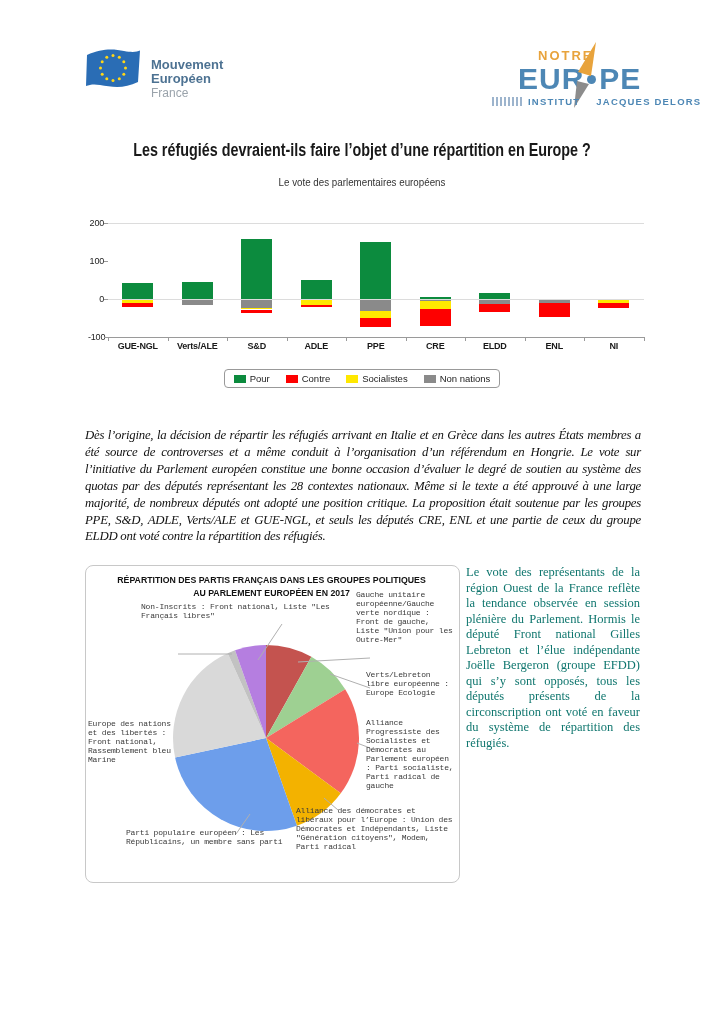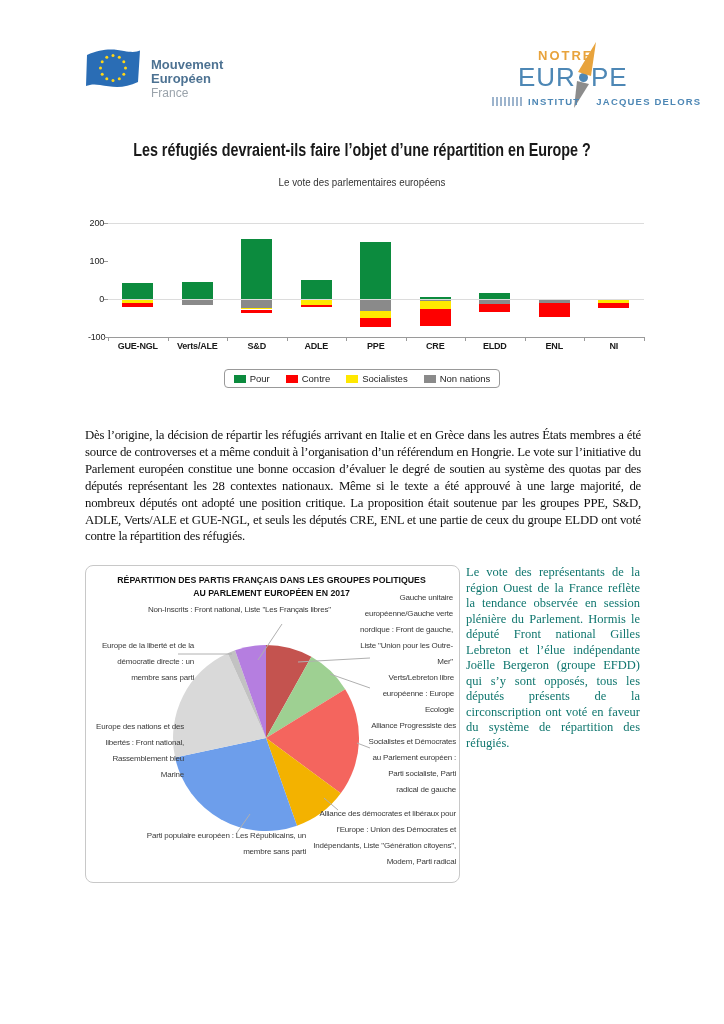--- a/index.html
+++ b/index.html
@@ -5,21 +5,21 @@
   html,body{margin:0;padding:0;background:#e8e8e8;}
   #page{position:relative;width:724px;height:1024px;background:#ffffff;margin:0 auto;overflow:hidden;
         font-family:"Liberation Sans",sans-serif;}
 
   
   .logo-left{position:absolute;left:84px;top:46px;display:flex;gap:9px;}
   .me-text{margin-top:12px;line-height:14px;font-size:13px;font-weight:bold;color:var(--me-blue,#4d7292);}
   .me-text .fr{font-weight:normal;font-size:12px;color:var(--me-gray,#9aa3ab);}
   .logo-right{position:absolute;left:492px;top:40px;width:205px;height:72px;}
   .ne-notre{position:absolute;left:46px;top:8px;color:var(--ne-orange,#e8a33c);font-weight:bold;font-size:13px;letter-spacing:2px;}
-  .ne-europe{position:absolute;left:26px;top:22px;color:var(--ne-blue,#4d87b5);font-weight:normal;font-size:26px;letter-spacing:1px;}
+  .ne-europe{position:absolute;left:26px;top:22px;color:var(--ne-blue,#4d87b5);font-weight:bold;font-size:30px;letter-spacing:1px;}
   .ne-dot{display:inline-block;width:9px;height:9px;border-radius:50%;background:var(--ne-blue,#4d87b5);margin:0 3px 3px 3px;vertical-align:middle;}
   .ne-needle{position:absolute;left:78px;top:0;}
   .ne-institut{position:absolute;left:0;top:56px;display:flex;align-items:center;color:var(--ne-blue,#4d87b5);font-weight:bold;font-size:9.5px;letter-spacing:1.2px;white-space:nowrap;}
   .ne-hash{display:inline-flex;gap:2px;margin-right:6px;}
   .ne-hash i{display:block;width:2px;height:9px;background:var(--ne-hash,#9db4cd);}
   .ne-gap{display:inline-block;width:16px;}
 
   
   .doc-title{position:absolute;left:0;top:140px;width:724px;text-align:center;
              font-size:17.5px;font-weight:bold;color:#191919;transform:scaleX(.82);}
@@ -40,30 +40,30 @@
 
   
   .legend{position:absolute;left:0;top:369px;width:724px;display:flex;justify-content:center;}
   .legend-box{display:inline-flex;align-items:center;gap:16px;border:1px solid #999;border-radius:4px;
               padding:3px 9px;background:#fff;font-size:9.5px;color:#222;}
   .legend-item{display:inline-flex;align-items:center;gap:4px;}
   .legend-swatch{width:12px;height:8px;display:inline-block;}
 
   
   .intro{position:absolute;left:85px;top:427px;width:556px;font-family:"Liberation Serif",serif;
-         font-size:12.8px;line-height:16.9px;letter-spacing:-0.25px;text-align:justify;color:#111;}
+         font-size:12.8px;line-height:16.9px;letter-spacing:-0.25px;text-align:justify;color:#111;font-style:italic;}
   .rightcol{position:absolute;left:466px;top:565px;width:174px;font-family:"Liberation Serif",serif;
          font-size:12.5px;line-height:15.5px;text-align:justify;color:#0f766e;}
 
   
   .piebox{position:absolute;left:85px;top:565px;width:373px;height:316px;border:1px solid #c8c8c8;border-radius:8px;background:#fff;}
   .piebox-title{position:absolute;left:16px;top:7px;width:339px;text-align:center;font-size:9.5px;font-weight:bold;
                 line-height:13px;color:#111;transform:scaleX(.92);}
   #pie-svg{position:absolute;left:0;top:0;}
-  .plabel{position:absolute;font-size:8px;line-height:16px;letter-spacing:-0.2px;text-align:right;color:#3a3a3a;}
+  .plabel{position:absolute;font-size:8px;line-height:9px;letter-spacing:-0.2px;text-align:left;color:#3a3a3a;font-family:Liberation Mono, monospace;}
   .pl-noninscrits{left:55px;top:36px;width:190px;}
   .pl-gauche{left:270px;top:24px;width:97px;}
   .pl-liberte{left:4px;top:72px;width:104px;}
   .pl-verts{left:280px;top:104px;width:88px;}
   .pl-nations{left:2px;top:153px;width:96px;}
   .pl-socialistes{left:280px;top:152px;width:90px;}
   .pl-ppe{left:40px;top:262px;width:180px;}
   .pl-adle{left:210px;top:240px;width:160px;}
 </style>
 </head>
@@ -228,21 +228,20 @@
         <line x1="92" y1="88" x2="146" y2="88"></line>
         <line x1="284" y1="122" x2="244" y2="108"></line>
         <line x1="284" y1="182" x2="271" y2="177"></line>
         <line x1="150" y1="268" x2="164" y2="248"></line>
         <line x1="252" y1="244" x2="238" y2="232"></line>
       </g>
     </svg>
     <div class="piebox-title">RÉPARTITION DES PARTIS FRANÇAIS DANS LES GROUPES POLITIQUES AU PARLEMENT EUROPÉEN EN 2017</div>
     <div class="plabel pl-noninscrits">Non-Inscrits : Front national, Liste "Les Français libres"</div>
     <div class="plabel pl-gauche">Gauche unitaire européenne/Gauche verte nordique : Front de gauche, Liste "Union pour les Outre-Mer"</div>
-    <div class="plabel pl-liberte">Europe de la liberté et de la démocratie directe : un membre sans parti</div>
     <div class="plabel pl-verts">Verts/Lebreton libre européenne : Europe Ecologie</div>
     <div class="plabel pl-nations">Europe des nations et des libertés : Front national, Rassemblement bleu Marine</div>
     <div class="plabel pl-socialistes">Alliance Progressiste des Socialistes et Démocrates au Parlement européen : Parti socialiste, Parti radical de gauche</div>
     <div class="plabel pl-ppe">Parti populaire européen : Les Républicains, un membre sans parti</div>
     <div class="plabel pl-adle">Alliance des démocrates et libéraux pour l’Europe : Union des Démocrates et Indépendants, Liste "Génération citoyens", Modem, Parti radical</div>
   </div>
 
   <div class="rightcol">Le vote des représentants de la région Ouest de la France reflète la tendance observée en session plénière du Parlement. Hormis le député Front national Gilles Lebreton et l’élue indépendante Joëlle Bergeron (groupe EFDD) qui s’y sont opposés, tous les députés présents de la circonscription ont voté en faveur du système de répartition des réfugiés.</div>
 
 </div>

